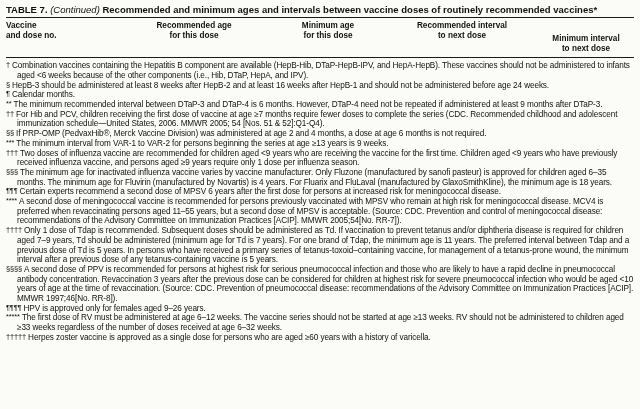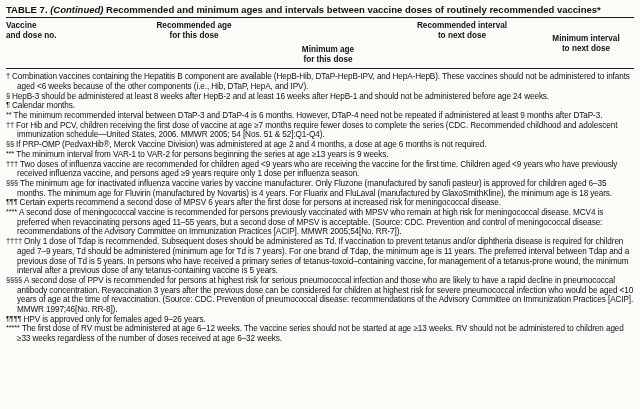--- a/index.html
+++ b/index.html
@@ -8,35 +8,35 @@
     height: 409px;
     background: #fbfbf8;
     color: #111;
     font-family: "Liberation Sans", sans-serif;
     overflow: hidden;
   }
   .page { padding: 3px 6px 0 6px; }
 
   .title { font-size: 9.5px; line-height: 13px; white-space: nowrap; }
   .b  { font-weight: bold; }
-  .bi { font-weight: bold; font-style: italic; }
+  .bi { font-weight: normal; font-style: italic; }
 
   .rule { border-top: 1px solid #1a1a1a; margin: 1px 0; }
 
   .hdr-row { display: flex; align-items: flex-start; padding: 2px 0 3px 0; justify-content: space-between; }
   .hdr {
     font-weight: bold;
     font-size: 8.2px;
     line-height: 9.6px;
     white-space: pre-line;
     text-align: center;
   }
   .col1 { width: 112px; text-align: left; }
   .col2 { width: 152px; }
-  .col3 { width: 116px; margin-top: 24px; }
+  .col3 { width: 116px; }
   .col4 { width: 152px; }
   .col5 { flex: 1; text-align: center; margin-top: 13px; }
 
   .footnotes { padding-top: 2px; }
   .footnote {
     font-size: 8.2px;
     line-height: 9.7px;
     letter-spacing: -0.1px;
     padding-left: 11px;
     text-indent: -11px;
@@ -86,15 +86,16 @@
       <div class="footnote"><span class="fn-symbol">§§</span><span class="fn-text">If PRP-OMP (PedvaxHib®, Merck Vaccine Division) was administered at age 2 and 4 months, a dose at age 6 months is not required.</span></div>
       <div class="footnote"><span class="fn-symbol">***</span><span class="fn-text">The minimum interval from VAR-1 to VAR-2 for persons beginning the series at age ≥13 years is 9 weeks.</span></div>
       <div class="footnote"><span class="fn-symbol">†††</span><span class="fn-text">Two doses of influenza vaccine are recommended for children aged &lt;9 years who are receiving the vaccine for the first time. Children aged &lt;9 years who have previously received influenza vaccine, and persons aged ≥9 years require only 1 dose per influenza season.</span></div>
       <div class="footnote"><span class="fn-symbol">§§§</span><span class="fn-text">The minimum age for inactivated influenza vaccine varies by vaccine manufacturer. Only Fluzone (manufactured by sanofi pasteur) is approved for children aged 6–35 months. The minimum age for Fluvirin (manufactured by Novartis) is 4 years. For Fluarix and FluLaval (manufactured by GlaxoSmithKline), the minimum age is 18 years.</span></div>
       <div class="footnote"><span class="fn-symbol">¶¶¶</span><span class="fn-text">Certain experts recommend a second dose of MPSV 6 years after the first dose for persons at increased risk for meningococcal disease.</span></div>
       <div class="footnote"><span class="fn-symbol">****</span><span class="fn-text">A second dose of meningococcal vaccine is recommended for persons previously vaccinated with MPSV who remain at high risk for meningococcal disease. MCV4 is preferred when revaccinating persons aged 11–55 years, but a second dose of MPSV is acceptable. (Source: CDC. Prevention and control of meningococcal disease: recommendations of the Advisory Committee on Immunization Practices [ACIP]. MMWR 2005;54[No. RR-7]).</span></div>
       <div class="footnote"><span class="fn-symbol">††††</span><span class="fn-text">Only 1 dose of Tdap is recommended. Subsequent doses should be administered as Td. If vaccination to prevent tetanus and/or diphtheria disease is required for children aged 7–9 years, Td should be administered (minimum age for Td is 7 years). For one brand of Tdap, the minimum age is 11 years. The preferred interval between Tdap and a previous dose of Td is 5 years. In persons who have received a primary series of tetanus-toxoid–containing vaccine, for management of a tetanus-prone wound, the minimum interval after a previous dose of any tetanus-containing vaccine is 5 years.</span></div>
       <div class="footnote"><span class="fn-symbol">§§§§</span><span class="fn-text">A second dose of PPV is recommended for persons at highest risk for serious pneumococcal infection and those who are likely to have a rapid decline in pneumococcal antibody concentration. Revaccination 3 years after the previous dose can be considered for children at highest risk for severe pneumococcal infection who would be aged &lt;10 years of age at the time of revaccination. (Source: CDC. Prevention of pneumococcal disease: recommendations of the Advisory Committee on Immunization Practices [ACIP].  MMWR 1997;46[No. RR-8]).</span></div>
       <div class="footnote"><span class="fn-symbol">¶¶¶¶</span><span class="fn-text">HPV is approved only for females aged 9–26 years.</span></div>
       <div class="footnote"><span class="fn-symbol">*****</span><span class="fn-text">The first dose of RV must be administered at age 6–12 weeks. The vaccine series should not be started at age ≥13 weeks. RV should not be administered to children aged ≥33 weeks regardless of the number of doses received at age 6–32 weeks.</span></div>
+      <div class="footnote"><span class="fn-symbol">†††††</span><span class="fn-text">Herpes zoster vaccine is approved as a single dose for persons who are aged ≥60 years with a history of varicella.</span></div>
     </div>
 
 </div>
 
 </body></html>

